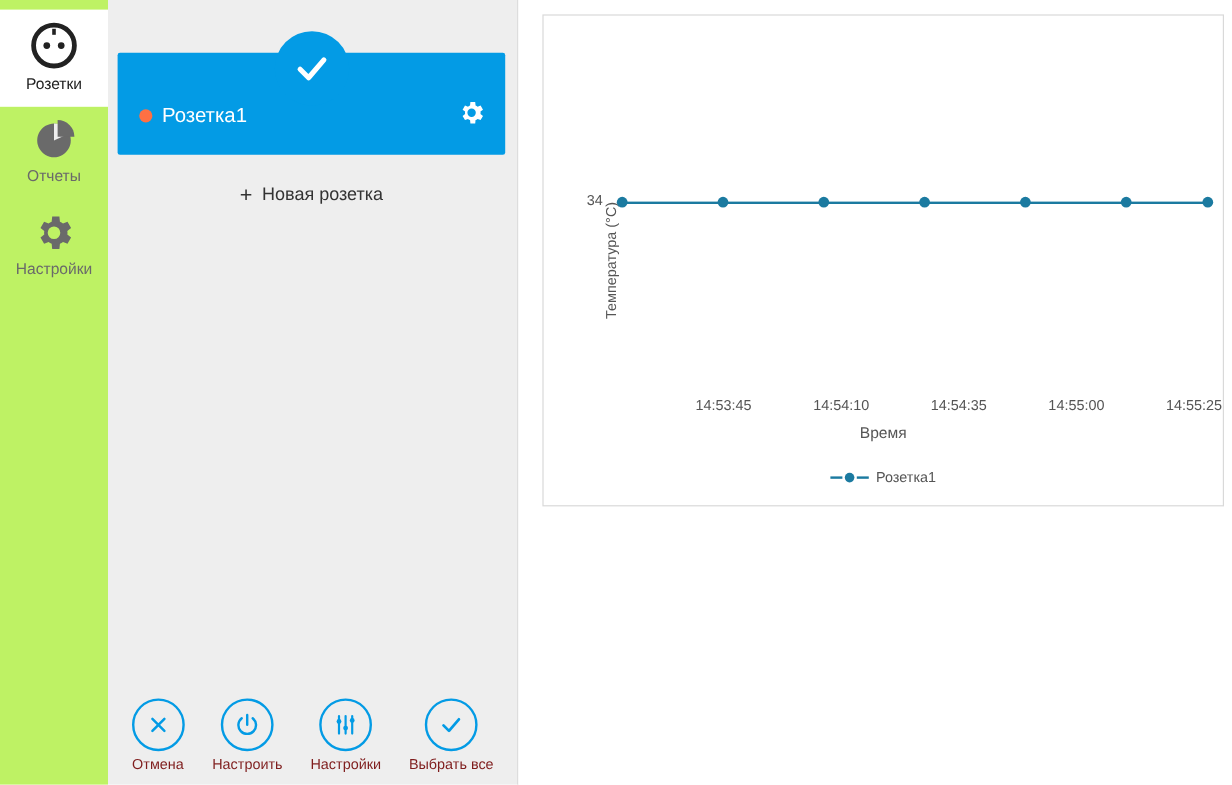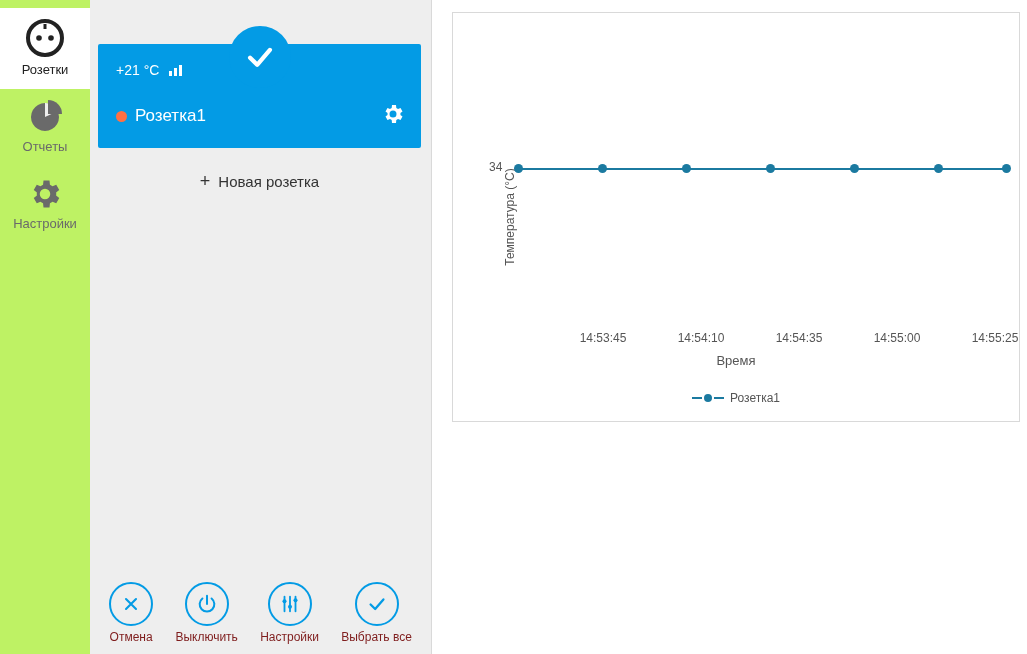--- a/index.html
+++ b/index.html
@@ -230,28 +230,20 @@
 <div class="middle">
 
   <div style="height:32px"></div>
 
   <div class="socket-card">
     <div class="card-badge">
       <svg width="34" height="34" viewBox="0 0 24 24">
         <path fill="none" stroke="#fff" stroke-width="3" stroke-linecap="round" stroke-linejoin="round" d="M5 12.5 10 17.5 19 7"></path>
       </svg>
     </div>
-    <div class="card-top">
-      <span>+21 °C</span>
-      <span class="signal-bars">
-        <span></span>
-          <span></span>
-          <span></span>
-      </span>
-    </div>
     <div class="card-main">
       <span class="card-name">
         <span class="status-dot"></span>
         <span>Розетка1</span>
       </span>
       <span class="gear-btn">
         <svg width="24" height="24" viewBox="0 0 24 24">
           <path fill="#fff" d="M19.4 13a7.5 7.5 0 0 0 .1-1 7.5 7.5 0 0 0-.1-1l2.1-1.6-2-3.5-2.5 1a7.3 7.3 0 0 0-1.7-1L15 3h-4l-.3 2.9a7.3 7.3 0 0 0-1.7 1l-2.5-1-2 3.5L6.6 11a7.5 7.5 0 0 0-.1 1 7.5 7.5 0 0 0 .1 1l-2.1 1.6 2 3.5 2.5-1a7.3 7.3 0 0 0 1.7 1L11 21h4l.3-2.9a7.3 7.3 0 0 0 1.7-1l2.5 1 2-3.5Zm-7.4 2.5A3.5 3.5 0 1 1 15.5 12 3.5 3.5 0 0 1 12 15.5Z"></path>
         </svg>
       </span>
@@ -272,21 +264,21 @@
       </div>
       <span>Отмена</span>
     </div>
     <div class="action">
       <div class="circle">
         <svg width="22" height="22" viewBox="0 0 24 24">
           <path fill="none" stroke="#039BE5" stroke-width="2.2" stroke-linecap="round" d="M12 3v9"></path>
           <path fill="none" stroke="#039BE5" stroke-width="2.2" stroke-linecap="round" d="M7 6a8 8 0 1 0 10 0"></path>
         </svg>
       </div>
-      <span>Выключить</span>
+      <span>Настроить</span>
     </div>
     <div class="action">
       <div class="circle">
         <svg width="22" height="22" viewBox="0 0 24 24">
           <g stroke="#039BE5" stroke-width="2" stroke-linecap="round">
             <line x1="6" y1="4" x2="6" y2="20"></line>
             <line x1="12" y1="4" x2="12" y2="20"></line>
             <line x1="18" y1="4" x2="18" y2="20"></line>
           </g>
           <circle cx="6" cy="9" r="2.2" fill="#039BE5"></circle>

